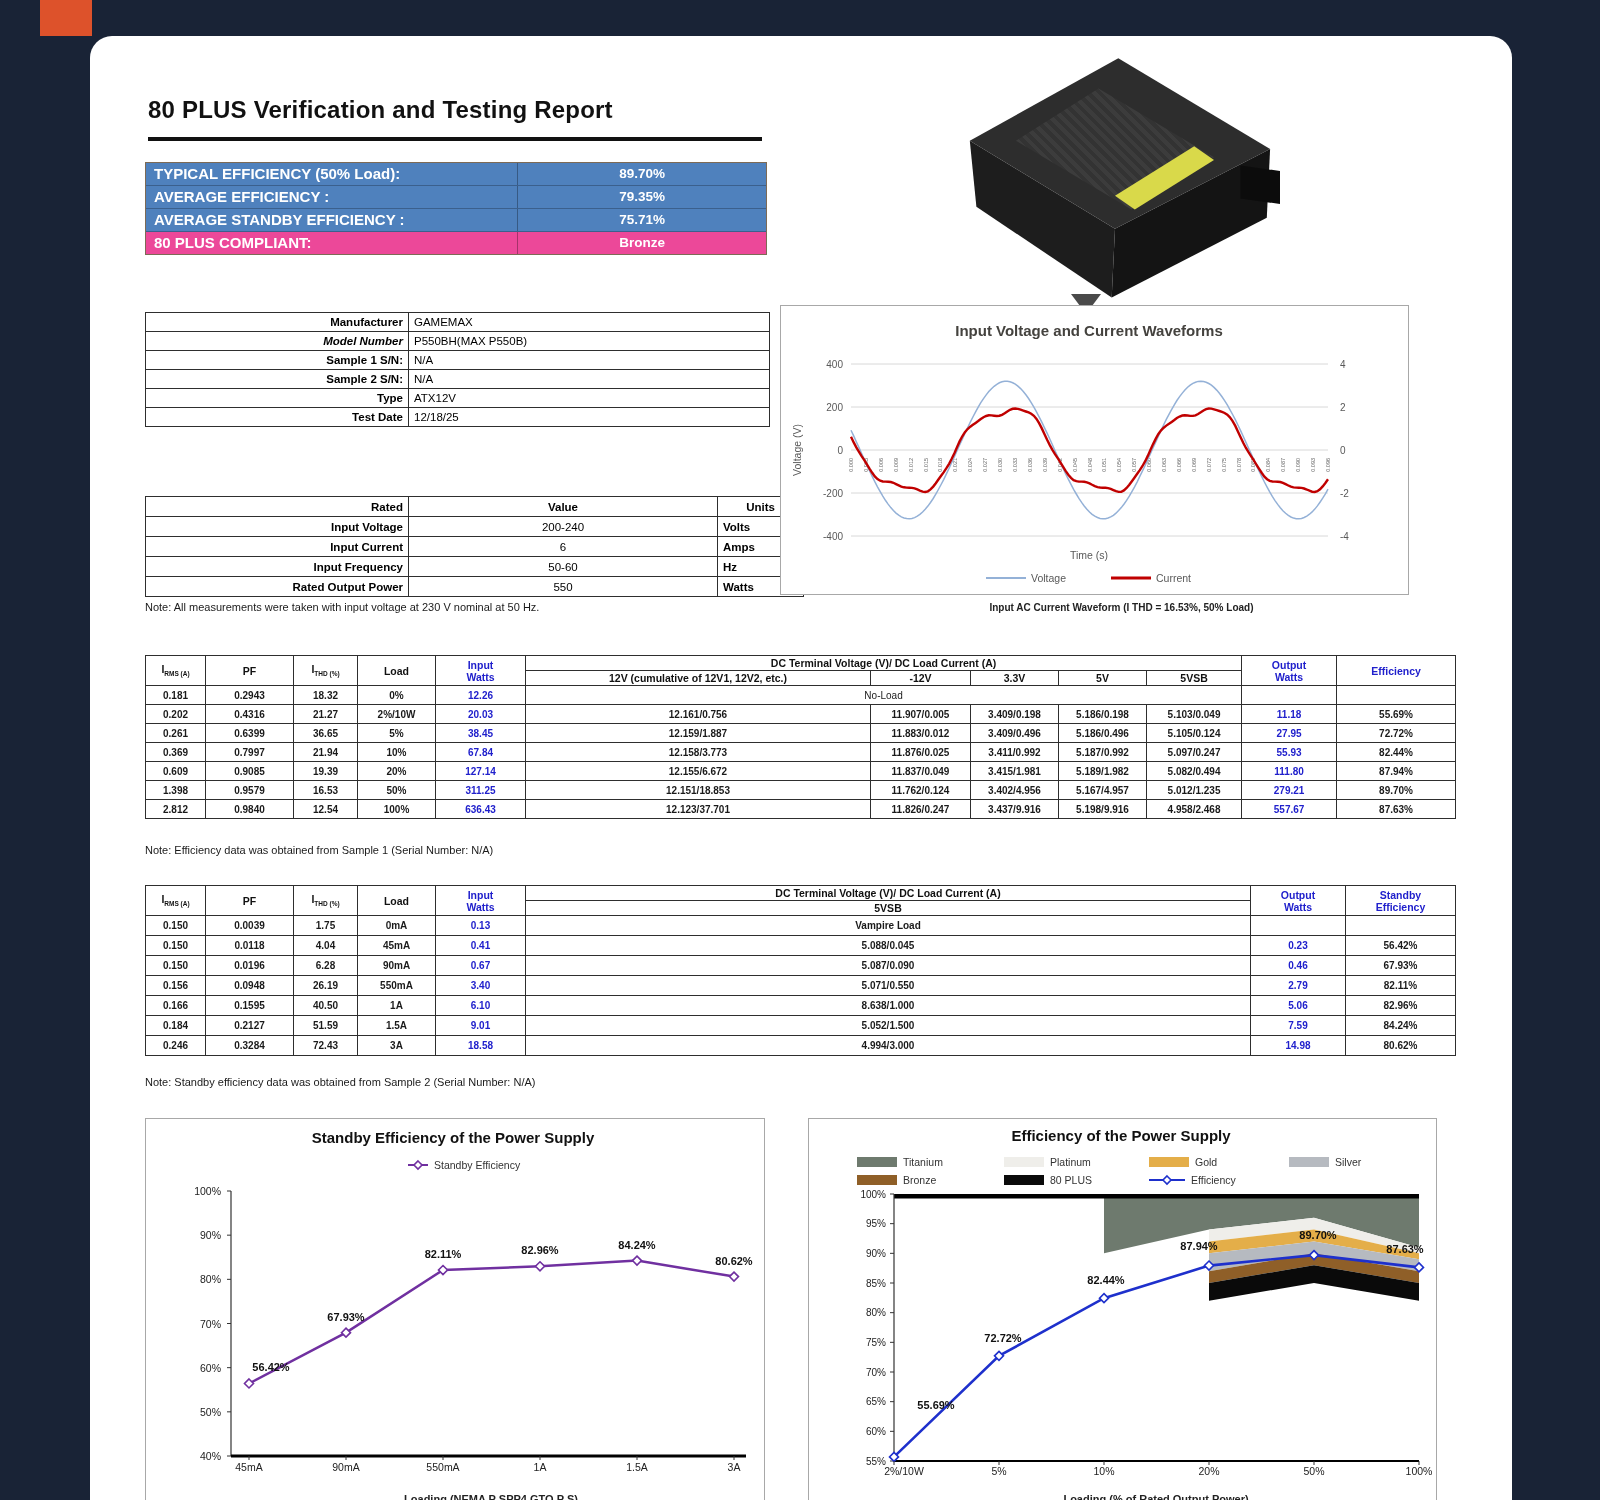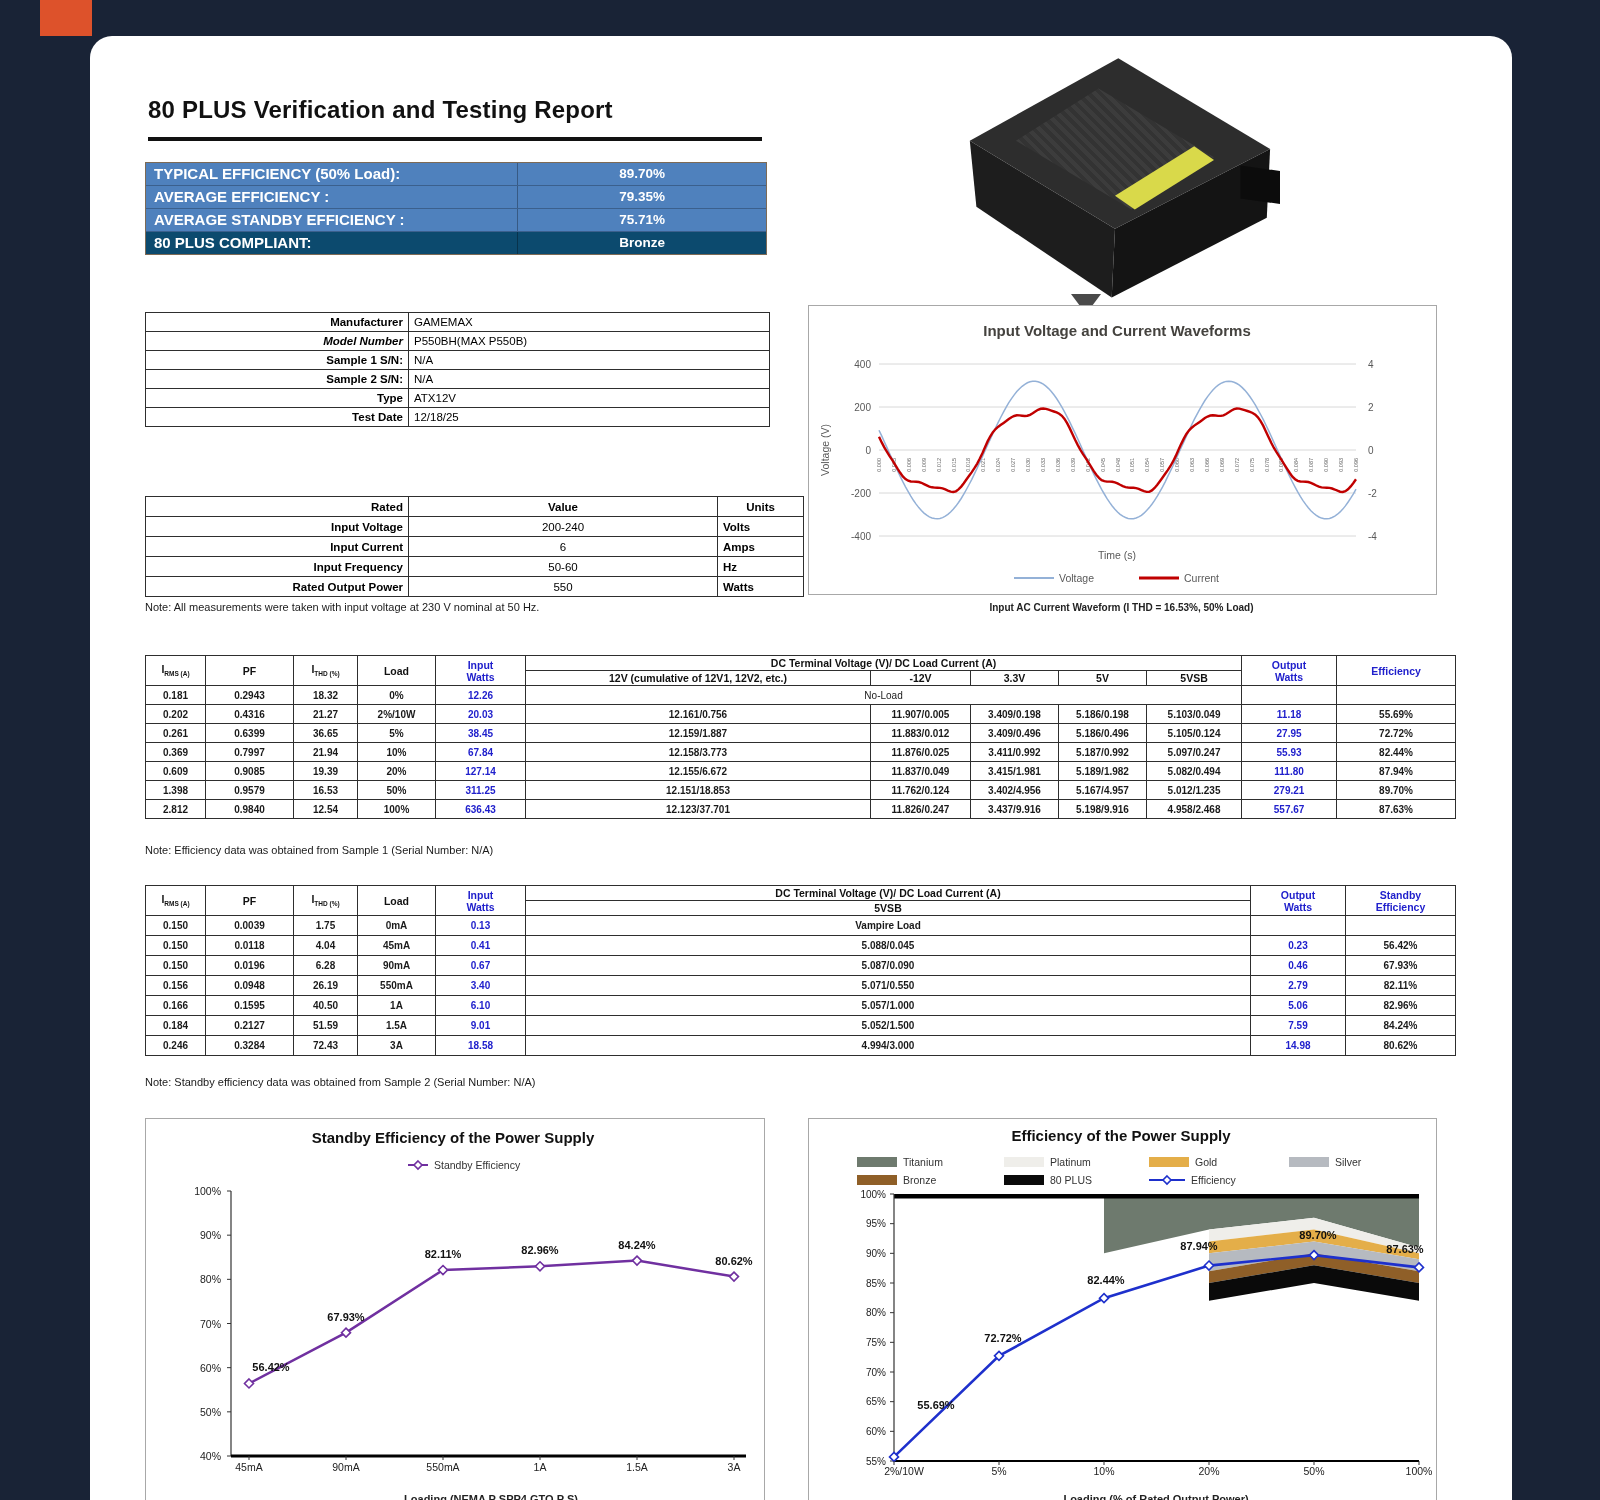--- a/index.html
+++ b/index.html
@@ -6,21 +6,21 @@
   body{font-family:"Liberation Sans",sans-serif;}
   .page{position:relative;width:1600px;height:1500px;background:#192336;overflow:hidden;padding-left:44px;}
   .corner-tab{position:absolute;left:40px;top:0;width:52px;height:36px;background:#dd522b,#dd522b;background:#dd522b;}
   .card{position:absolute;left:90px;top:36px;width:1422px;height:1520px;background:#ffffff;border-radius:22px 22px 0 0;}
   .title{position:absolute;left:58px;top:60px;font-size:24px;font-weight:bold;color:#111;letter-spacing:0.2px;}
   .title-rule{position:absolute;left:58px;top:101px;width:614px;height:4px;background:#111;}
 
   
   .summary{position:absolute;left:55px;top:126px;width:620px;border:1px solid #7d6a55;}
   .sum-row{display:flex;height:22px;line-height:22px;background:#4f81bd;border-bottom:1px solid rgba(0,0,0,.25);}
-  .sum-row.dark{background:#0c4a6e;border-bottom:none;}
+  .sum-row.dark{background:#ec4899;border-bottom:none;}
   .sum-label{width:372px;color:#fff;font-weight:bold;font-size:15px;padding-left:8px;box-sizing:border-box;}
   .sum-value{width:248px;color:#fff;font-weight:bold;font-size:13.5px;text-align:center;border-left:1px solid rgba(0,0,0,.3);}
 
   table{border-collapse:collapse;table-layout:fixed;}
   .doc-table{position:absolute;background:#fff;}
   .doc-table td,.doc-table th{border:1px solid #2e2e2e;overflow:hidden;white-space:nowrap;}
 
   
   .info-tbl{left:55px;top:276px;width:625px;}
   .info-tbl td{height:18px;font-size:11.5px;padding:0 5px;}
@@ -36,21 +36,21 @@
 
   
   .big-tbl th{font-size:10.5px;font-weight:bold;color:#111;text-align:center;padding:1px 2px;}
   .big-tbl td{font-size:10px;font-weight:bold;color:#1a1a1a;text-align:center;padding:0 2px;}
   .big-tbl .blue{color:#2020cc;}
   .big-tbl sub{font-size:6.5px;}
   .t1 td{height:18px;} .t2 td{height:19px;}
 
   
   .chart-box{position:absolute;background:#fff;border:1.5px solid #a8a8a8;}
-  .wave-box{left:718px;top:269px;width:627px;height:288px;}
+  .wave-box{left:690px;top:269px;width:627px;height:288px;}
   .wave-caption{position:absolute;left:718px;top:566px;width:627px;text-align:center;font-size:10px;font-weight:bold;color:#222;}
   .chartL{left:55px;top:1082px;width:618px;height:438px;}
   .chartR{left:718px;top:1082px;width:627px;height:438px;}
 
   
   .psu{position:absolute;left:860px;top:14px;width:330px;height:275px;}
   .psu .face{position:absolute;left:0;top:0;width:100%;height:100%;}
   .cursor-arrow{position:absolute;left:981px;top:258px;width:30px;height:20px;background:#4a4a4a;
     clip-path:polygon(0 0,100% 0,50% 100%);}
   svg text{font-family:"Liberation Sans",sans-serif;}
@@ -420,21 +420,21 @@
               <td>5.071/0.550</td>
               <td class="blue">2.79</td>
               <td>82.11%</td>
             </tr>
             <tr>
               <td>0.166</td>
               <td>0.1595</td>
               <td>40.50</td>
               <td>1A</td>
               <td class="blue">6.10</td>
-              <td>5.057/1.000</td>
+              <td>8.638/1.000</td>
               <td class="blue">5.06</td>
               <td>82.96%</td>
             </tr>
             <tr>
               <td>0.184</td>
               <td>0.2127</td>
               <td>51.59</td>
               <td>1.5A</td>
               <td class="blue">9.01</td>
               <td>5.052/1.500</td>

